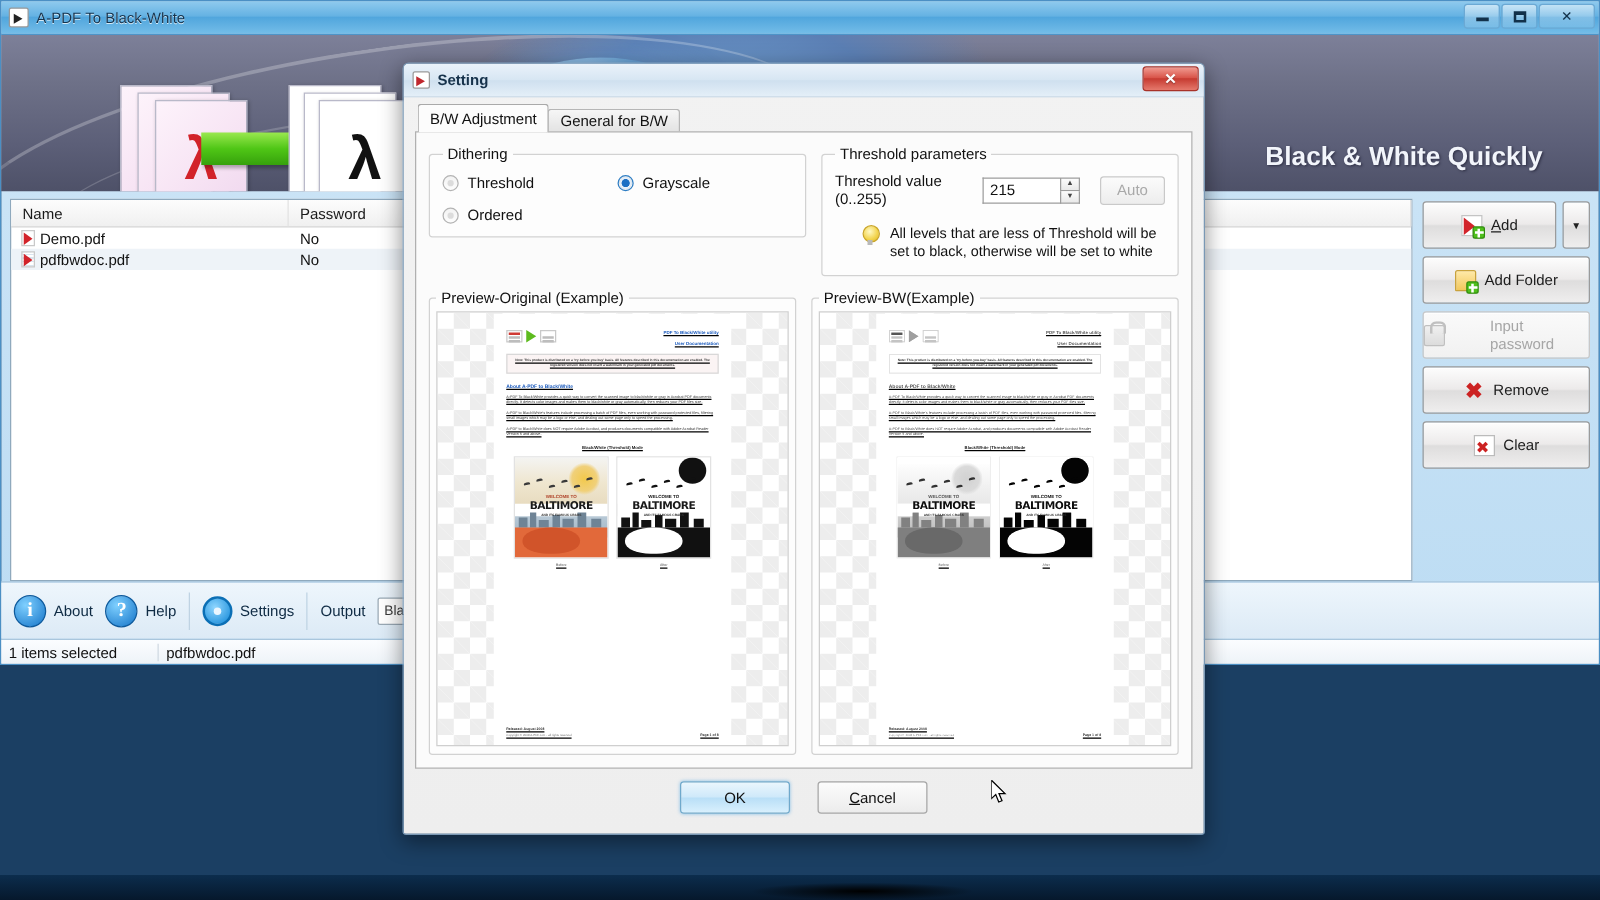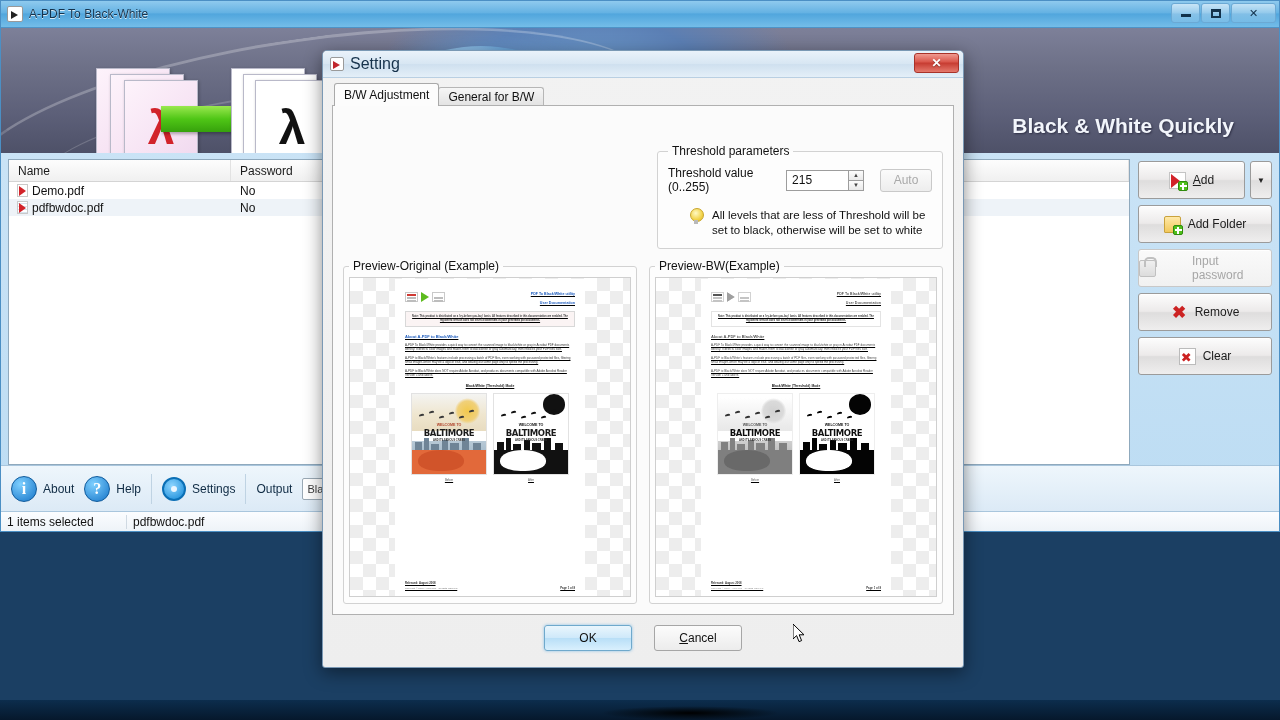--- a/index.html
+++ b/index.html
@@ -302,21 +302,21 @@
     position: relative;
   }
   #dlg-title .d-ico {
     width: 14px; height: 14px; margin-right: 6px; position: relative;
     background: #fff; border: 1px solid #9a9a9a; border-radius: 2px;
   }
   #dlg-title .d-ico::after {
     content:""; position:absolute; left:2px; top:3px;
     border-left: 7px solid #c0272d; border-top: 4px solid transparent; border-bottom: 4px solid transparent;
   }
-  #dlg-title .d-txt { font-size: 16px; color: #16324b; }
+  #dlg-title .d-txt { font-size: 12px; color: #16324b; font-weight: bold; }
   #dlg-close {
     position: absolute; right: 4px; top: 2px;
     width: 45px; height: 20px; border-radius: 3px;
     background: linear-gradient(180deg,#f09a90 0%, #d9554a 45%, #c63b31 50%, #e5796c 100%);
     border: 1px solid #a83229;
     display: flex; align-items: center; justify-content: center;
     color: #fff; font-size: 12px; font-weight: bold;
     text-shadow: 0 1px 1px rgba(0,0,0,.35);
   }
 
@@ -352,21 +352,21 @@
 
   
   .grouprow { display: flex; gap: 12px; }
   fieldset.gbox {
     border: 1px solid #d2d2d2; border-radius: 3px;
     margin: 0; padding: 6px 10px 10px 10px;
     background: #fdfdfd;
   }
   fieldset.gbox > legend { font-size: 12px; color: #111; padding: 0 4px; }
   .left-col { width: 302px; flex: 0 0 auto; }
-  .right-col { flex: 1; margin-top: 28px; }
+  .right-col { flex: 1; }
 
   .radio-grid { display: flex; flex-wrap: wrap; row-gap: 12px; padding-top: 3px; }
   .radio { width: 50%; display: flex; align-items: center; gap: 7px; font-size: 12px; color: #111; }
   .rdot {
     width: 13px; height: 13px; border-radius: 50%; flex: 0 0 auto;
     background: linear-gradient(180deg,#f3f3f3,#fdfdfd);
     border: 1px solid #b3b3b3;
     position: relative;
   }
   .rdot.on {
@@ -724,20 +724,37 @@
         <div class="tab">
           <span>General for B/W</span>
         </div>
       </div>
 
       <div class="tab-body">
 
         <div class="grouprow">
 
           <div class="left-col">
+            <fieldset class="gbox">
+              <legend>Dithering</legend>
+              <div class="radio-grid">
+                <label class="radio">
+                  <span class="rdot off"></span>
+                  <span>Threshold</span>
+                </label>
+                <label class="radio">
+                  <span class="rdot on"></span>
+                  <span>Grayscale</span>
+                </label>
+                <label class="radio">
+                  <span class="rdot off"></span>
+                  <span>Ordered</span>
+                </label>
+              </div>
+            </fieldset>
 
           </div>
 
           <div class="right-col">
             <fieldset class="gbox">
               <legend>Threshold parameters</legend>
               <div class="thr-row">
                 <span class="lbl">Threshold value (0..255)</span>
                 <span class="spin-wrap">
                   <span class="spin-input">215</span>

